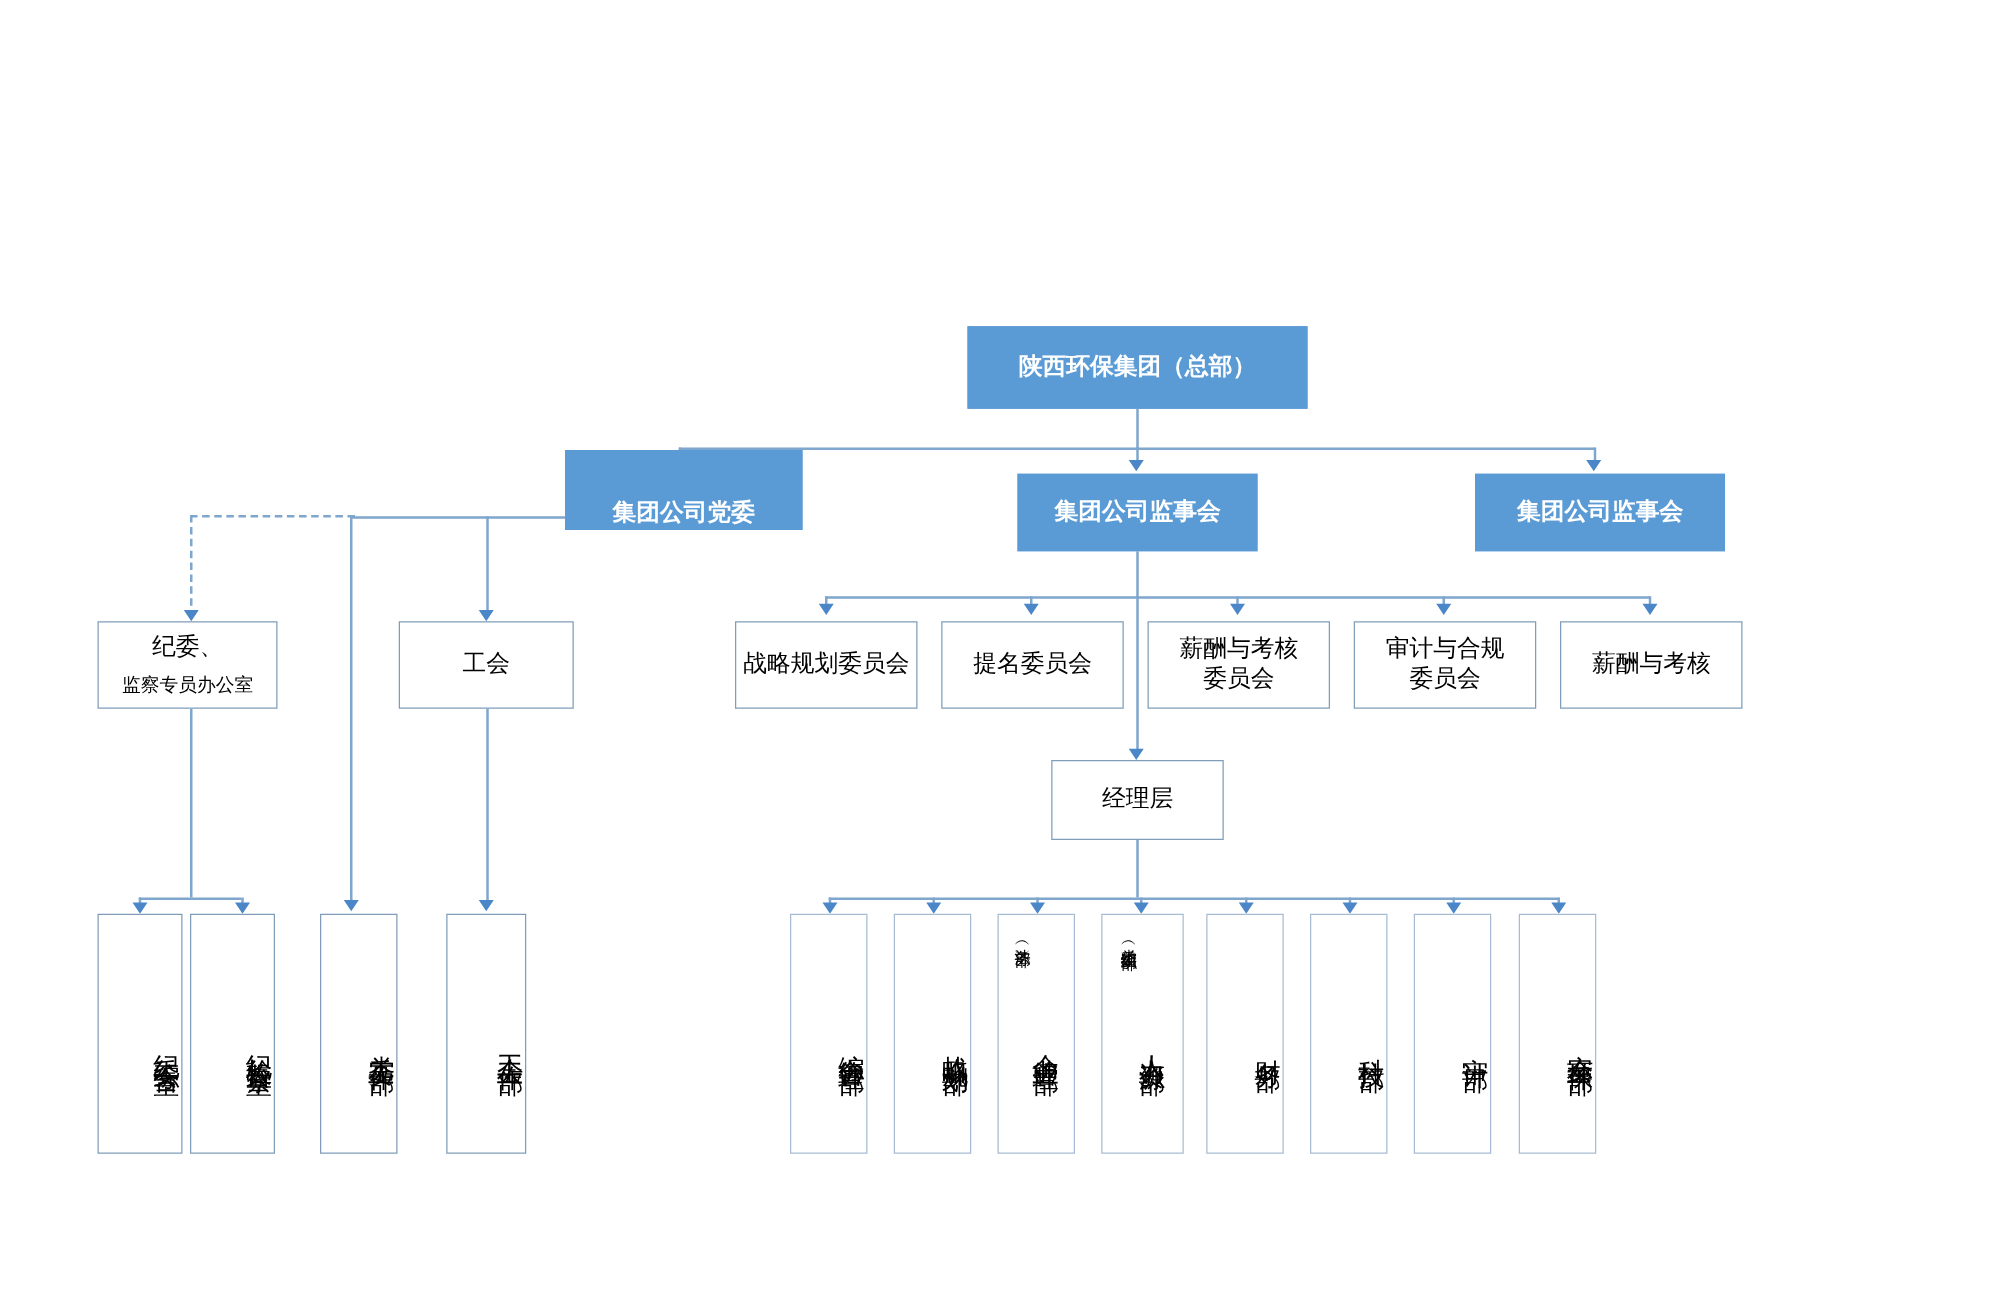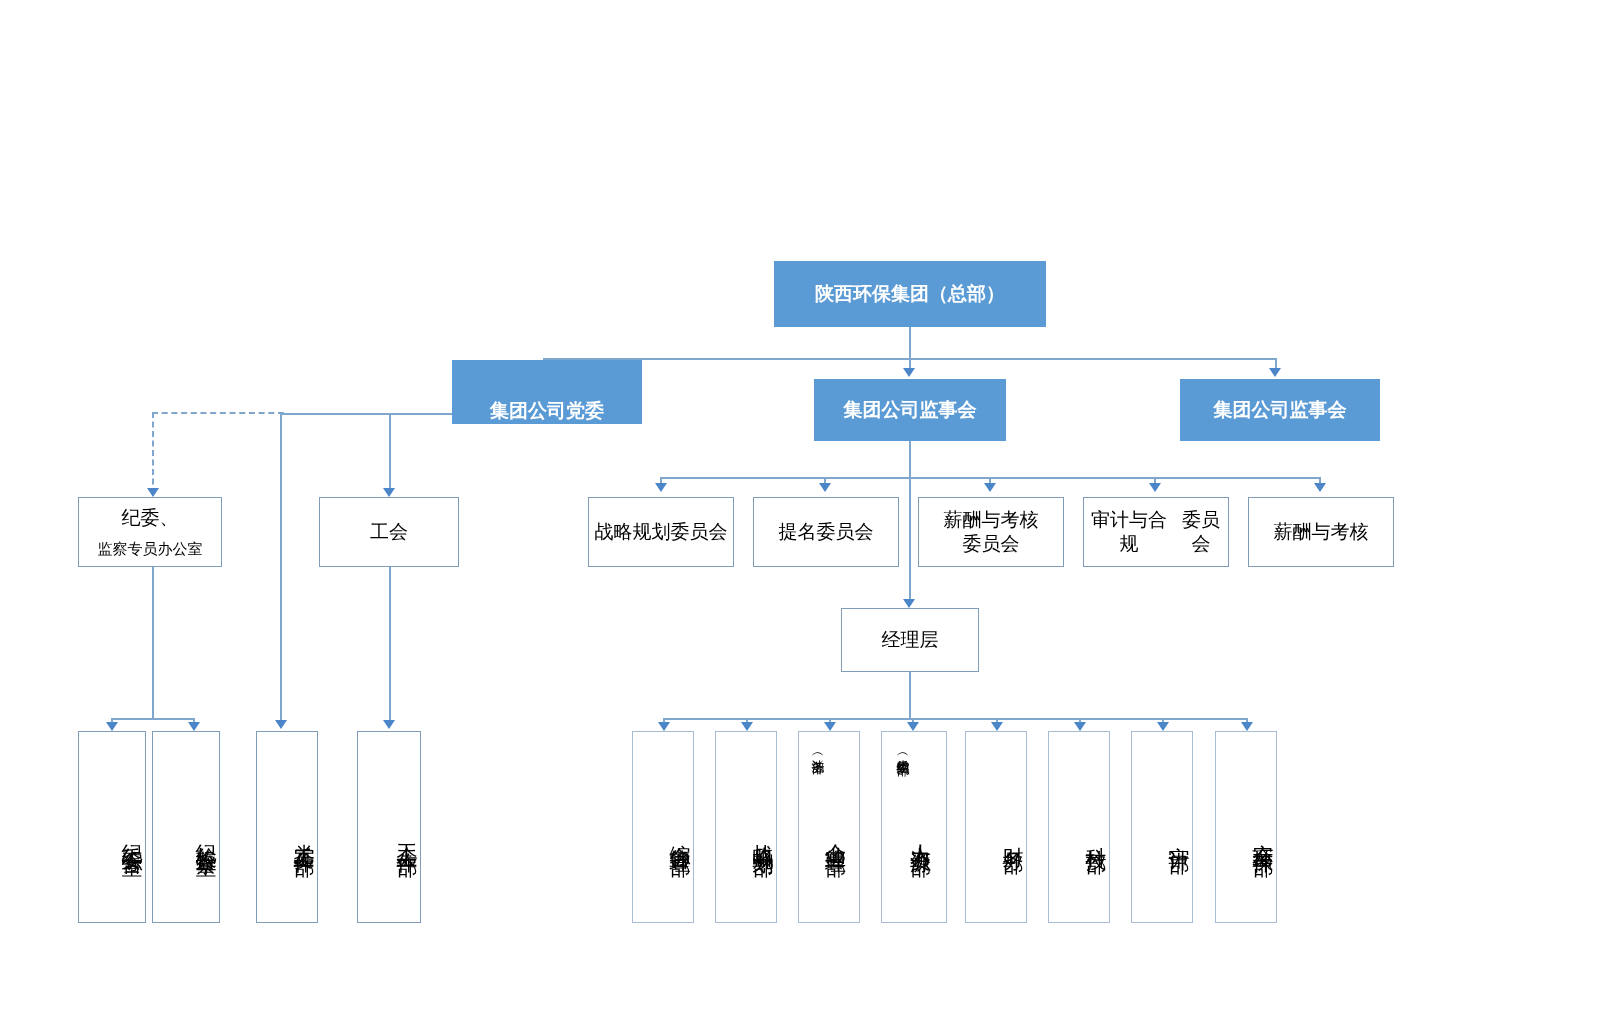--- a/index.html
+++ b/index.html
@@ -201,21 +201,21 @@
     <span>战略规划</span>
     <span>委员会</span>
   </div>
   <div class="node white" style="left:753px; top:497px; width:146px; height:70px;">
     <span>提名委员会</span>
   </div>
   <div class="node white" style="left:918px; top:497px; width:146px; height:70px; flex-direction:column;">
     <span>薪酬与考核</span>
     <span>委员会</span>
   </div>
-  <div class="node white" style="left:1083px; top:497px; width:146px; height:70px; flex-direction:row;">
+  <div class="node white" style="left:1083px; top:497px; width:146px; height:70px; flex-direction:column;">
     <span>审计与合规</span>
     <span>委员会</span>
   </div>
   <div class="node white" style="left:1248px; top:497px; width:146px; height:70px;">
     <span>薪酬与考核</span>
   </div>
 
   <div class="ln v" style="left:909px; top:477px; height:128px;"></div>
   <div class="arrow" style="left:903px; top:599px;"></div>
 

